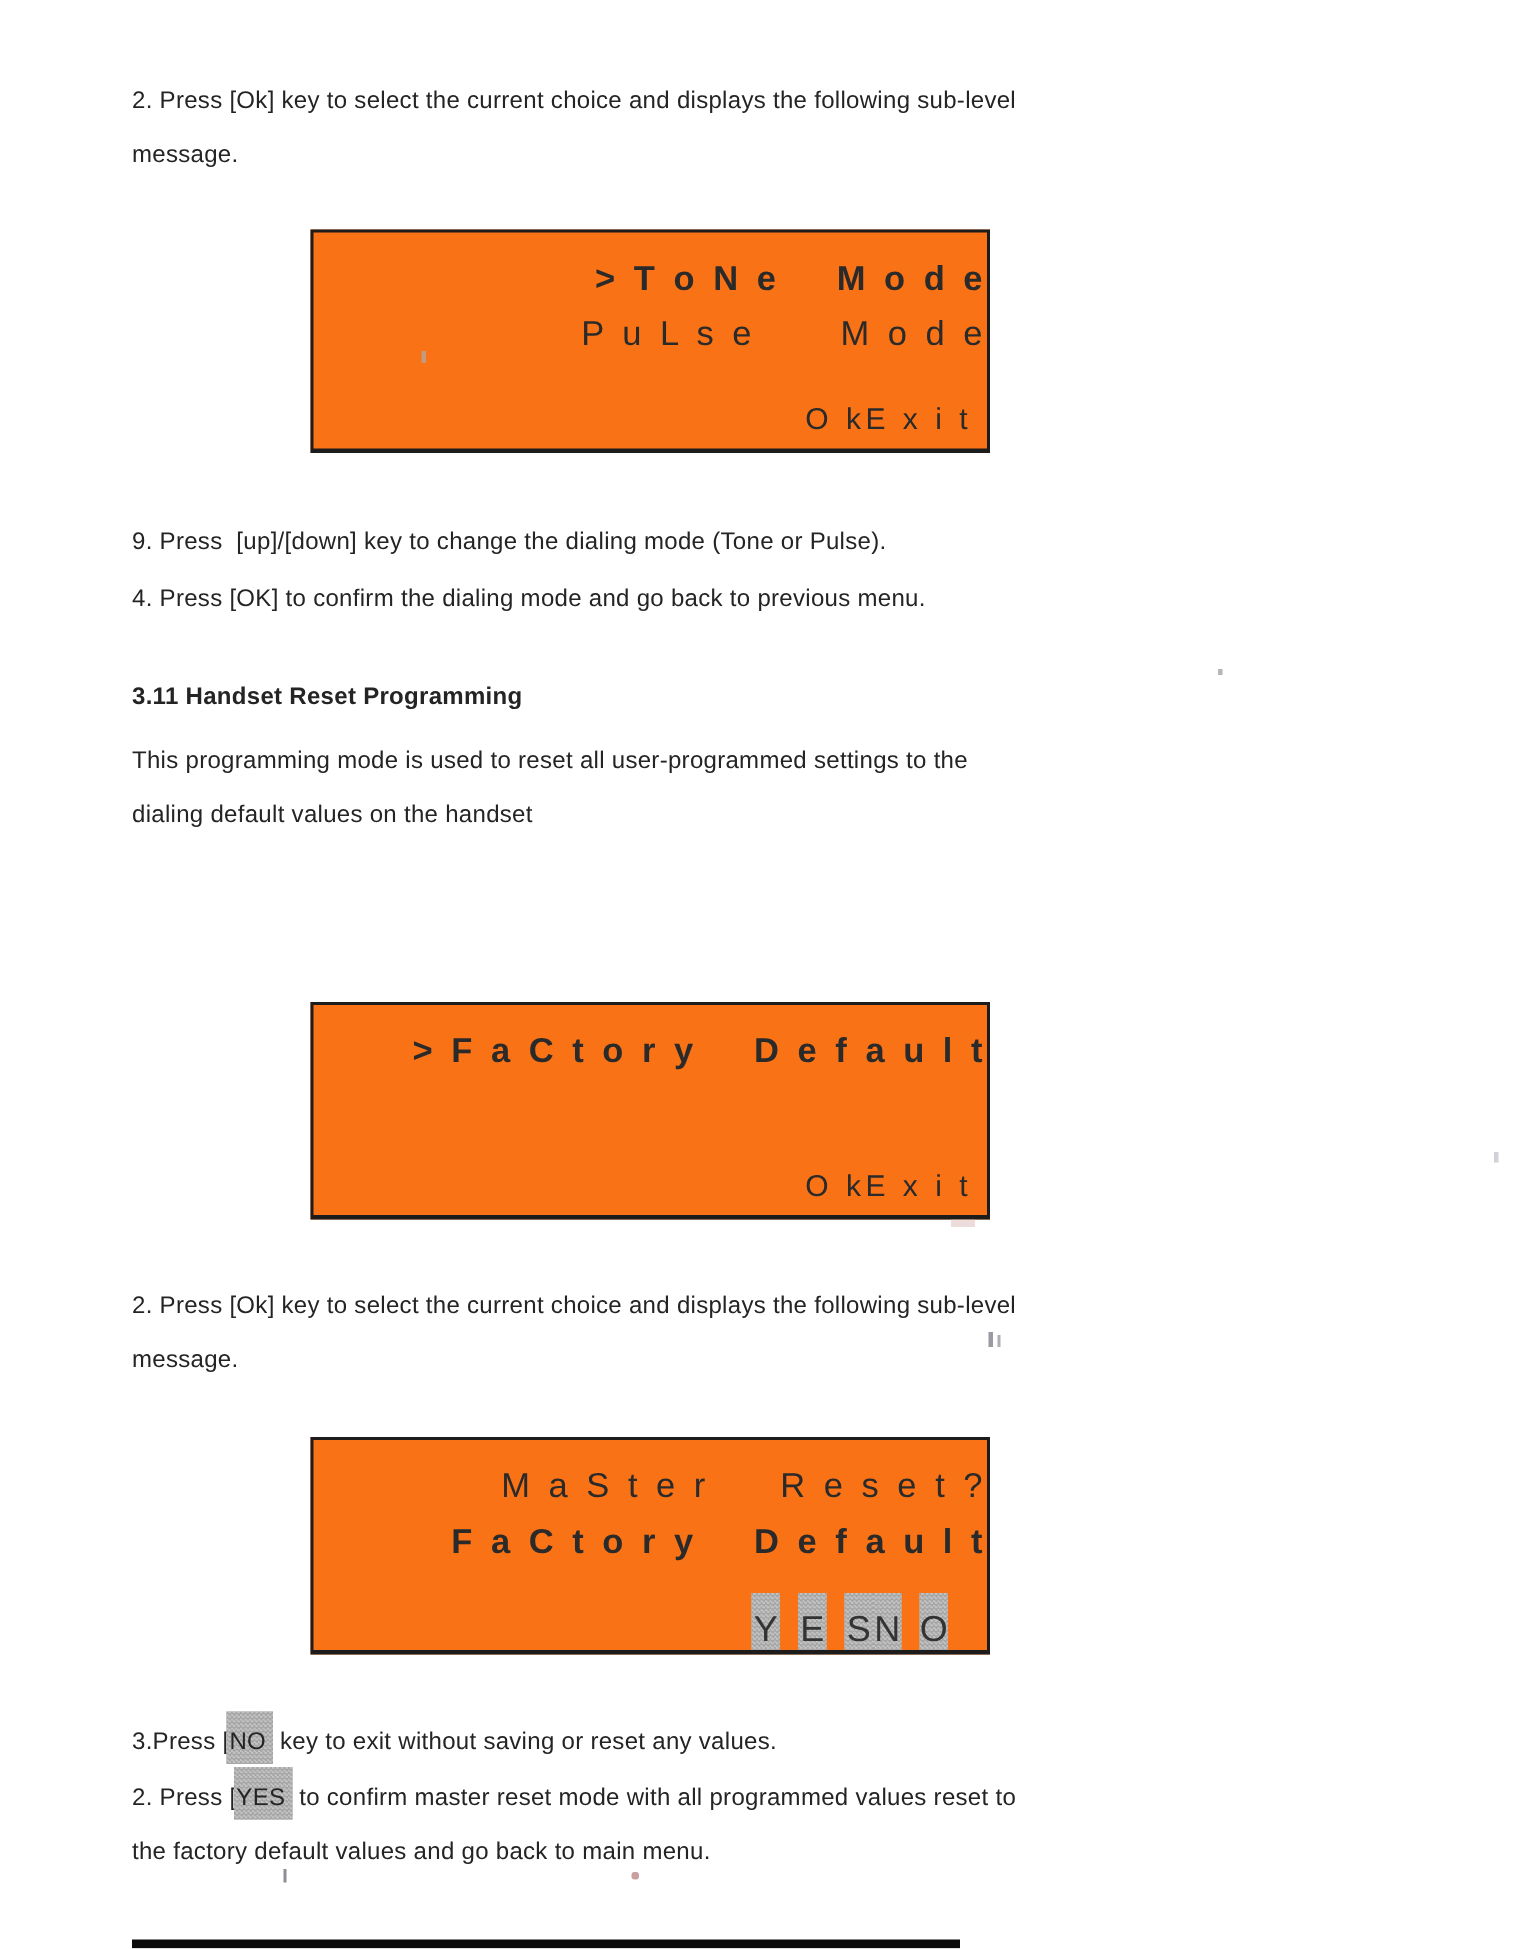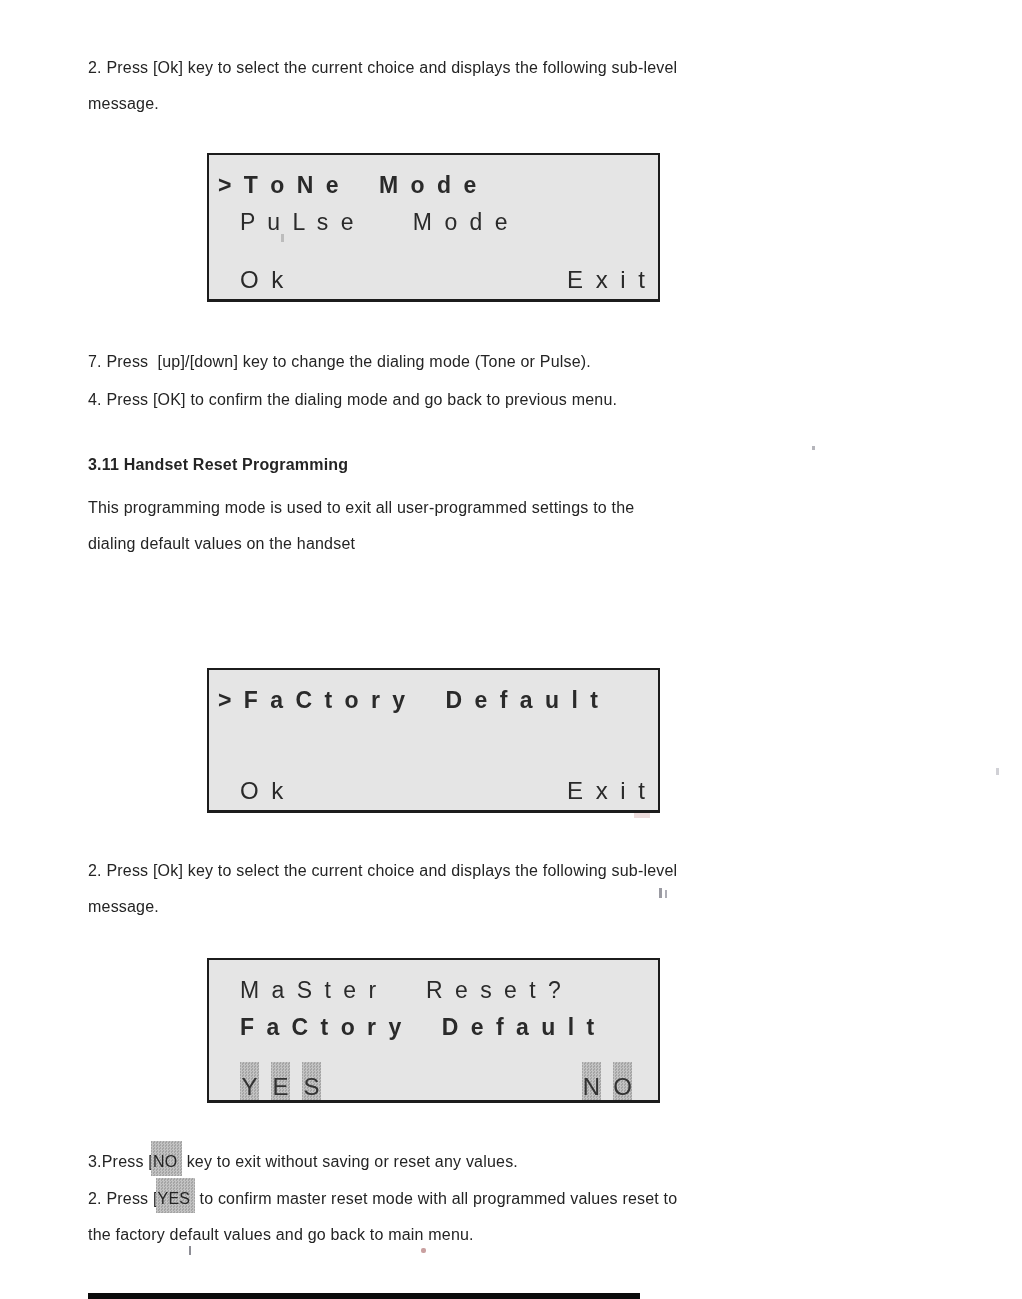--- a/index.html
+++ b/index.html
@@ -8,29 +8,29 @@
     font-family:"Liberation Sans", sans-serif; color:#242424; overflow:hidden;
   }
   .para { position:absolute; left:88px; font-size:16px; line-height:36px; letter-spacing:0.2px; }
   .para .line { white-space:pre-wrap; }
   .indent2 { padding-left:30px; }
   .heading { position:absolute; left:88px; font-size:16px; font-weight:bold; letter-spacing:0.2px; }
 
   
   .lcd {
     position:absolute; left:207px; width:453px; box-sizing:border-box;
-    border:2px solid #1c1c1c; border-bottom-width:3px; background:#e5e5e5;
-    display:flex; flex-direction:column; padding-top:12px; color:#2a2a2a;
+    border:2px solid #1c1c1c; border-bottom-width:3px; background:#f97316;
+    display:flex; flex-direction:column; padding-top:12px; color:#2a2a2a;align-items:flex-end;
   }
   .lcd-line { font-size:23px; line-height:37px; letter-spacing:3px; white-space:pre; padding-left:9px; }
   .lcd-line.bold { font-weight:bold; }
   .lcd-line.ind { padding-left:31px; }
   .lcd-bottom {
     margin-top:auto; display:flex; justify-content:space-between;
-    font-size:24px; letter-spacing:3px; white-space:pre; padding:0 10px 4px 31px; line-height:30px;
+    font-size:20px; letter-spacing:3px; white-space:pre; padding:0 10px 4px 31px; line-height:30px;
   }
   .lcd-keys { margin-top:auto; display:flex; justify-content:space-between; align-items:flex-end; padding:0 26px 0 31px; }
   .key-letters { display:flex; gap:12px; align-items:flex-end; }
   .key-letter {
     width:19px; height:38px; display:flex; align-items:flex-end; justify-content:center;
     font-size:24px; line-height:26px; color:#333;
     background-color:#b4b4b4;
     background-image:repeating-conic-gradient(#c3c3c3 0% 25%, #a5a5a5 0% 50%);
     background-size:3px 3px;
   }
@@ -60,30 +60,30 @@
   <div class="lcd" style="top:153px; height:149px;">
     <div class="lcd-line bold">&gt; T o N e    M o d e</div>
     <div class="lcd-line ind">P u L s e      M o d e</div>
     <div class="lcd-bottom">
       <span>O k</span>
       <span>E x i t</span>
     </div>
   </div>
 
   <div class="para" style="top:344px;">
-    <div class="line">7. Press  [up]/[down] key to change the dialing mode (Tone or Pulse).</div>
+    <div class="line">9. Press  [up]/[down] key to change the dialing mode (Tone or Pulse).</div>
   </div>
   <div class="para" style="top:382px;">
     <div class="line">4. Press [OK] to confirm the dialing mode and go back to previous menu.</div>
   </div>
 
   <div class="heading" style="top:456px;">3.11 Handset Reset Programming</div>
 
   <div class="para" style="top:490px;">
-    <div class="line">This programming mode is used to exit all user-programmed settings to the</div>
+    <div class="line">This programming mode is used to reset all user-programmed settings to the</div>
     <div class="line">dialing default values on the handset</div>
   </div>
 
 
   <div class="lcd" style="top:668px; height:145px;">
     <div class="lcd-line bold">&gt; F a C t o r y    D e f a u l t</div>
     <div class="lcd-bottom">
       <span>O k</span>
       <span>E x i t</span>
     </div>

